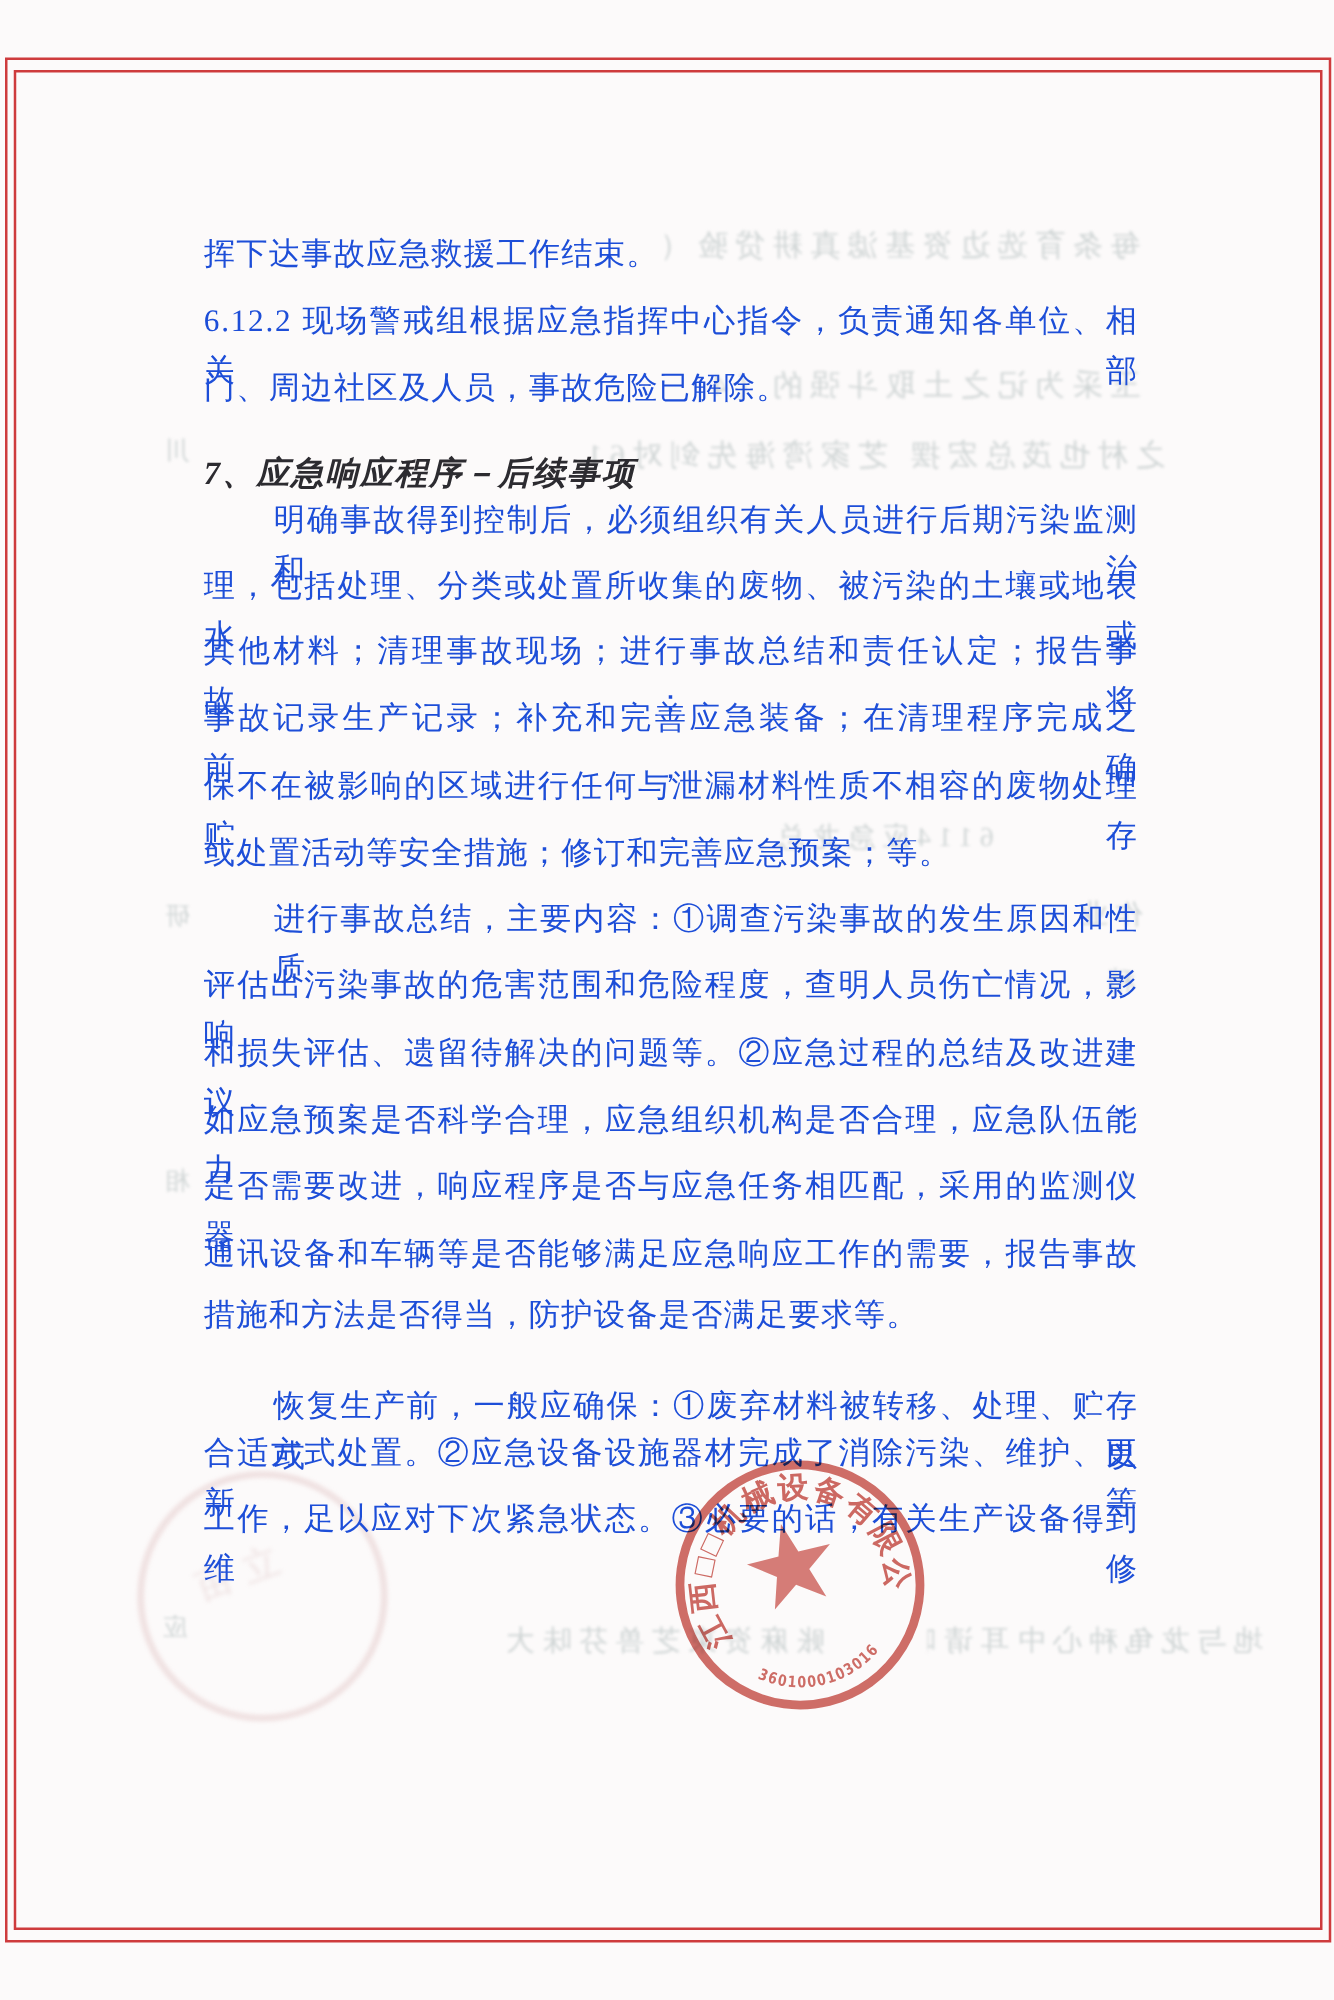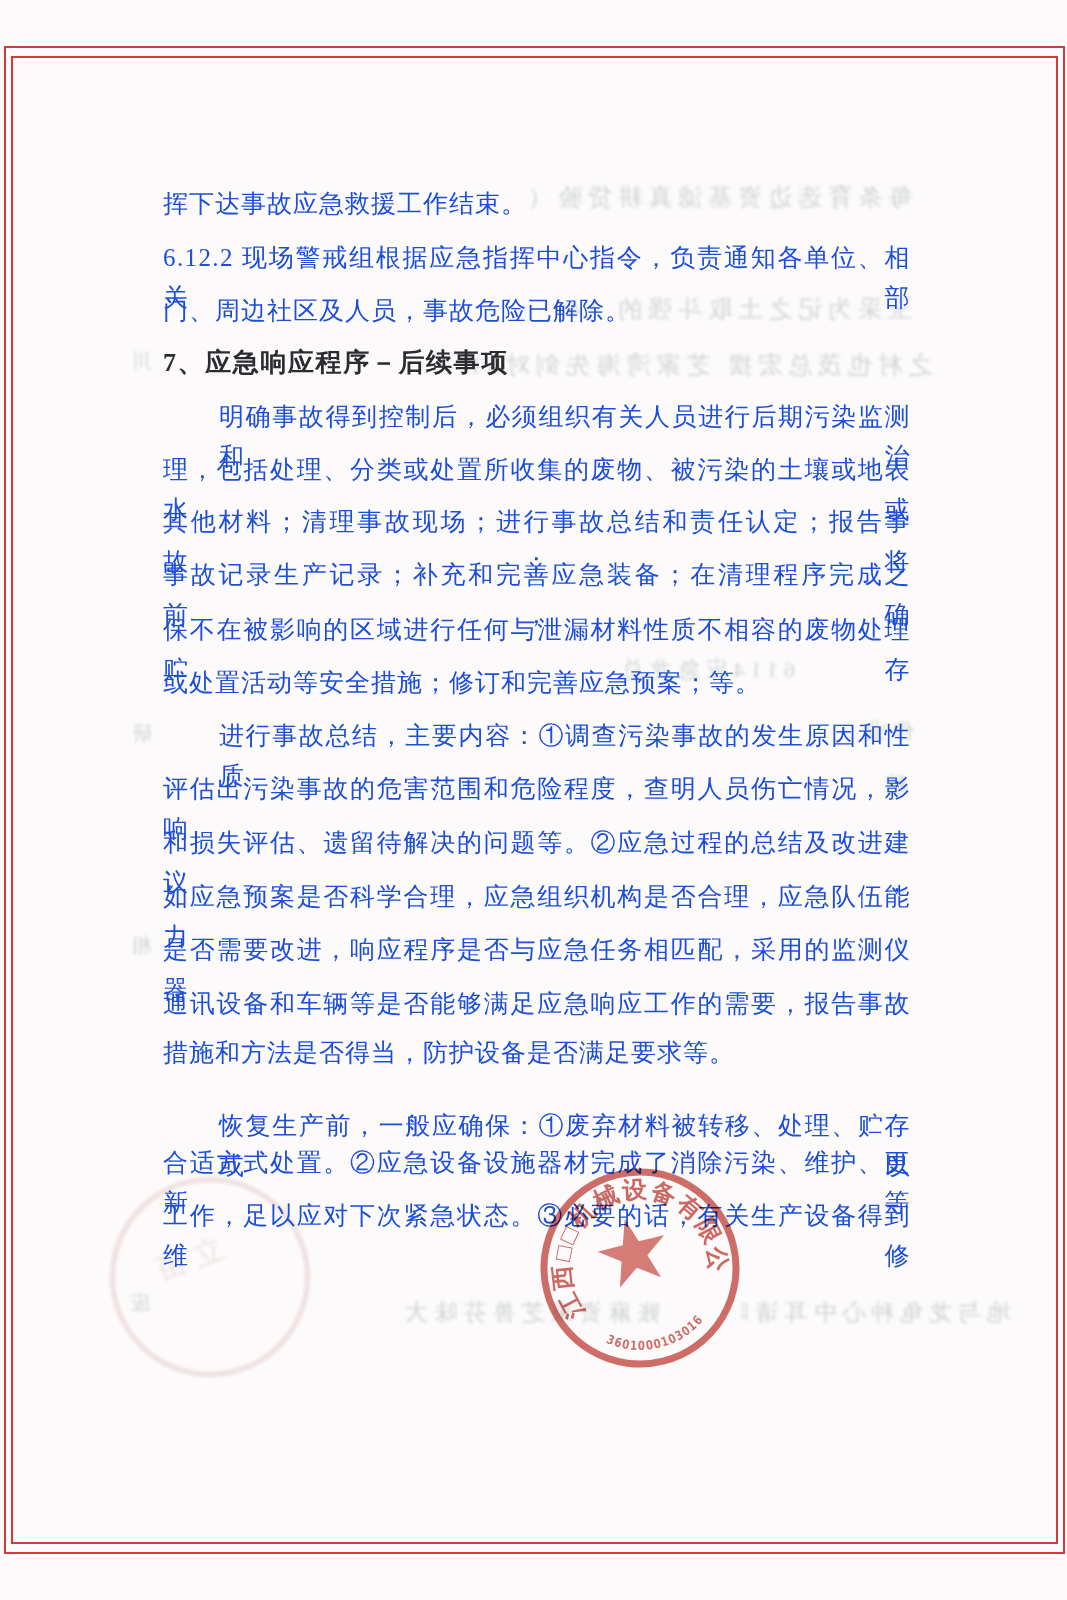--- a/index.html
+++ b/index.html
@@ -81,21 +81,21 @@
     <div class="smudge margin-smudge" style="top: 346px; left: 118px; width: 34px; font-size: 20px;">川</div>
     <div class="smudge margin-smudge" style="top: 718px; left: 118px; width: 34px; font-size: 20px;">研</div>
     <div class="smudge margin-smudge" style="top: 930px; left: 118px; width: 34px; font-size: 20px;">相</div>
     <div class="smudge margin-smudge" style="top: 1288px; left: 116px; width: 34px; font-size: 20px;">应</div>
   </div>
 
 <div id="text-layer">
     <div class="line" style="top: 184px;">挥下达事故应急救援工作结束。</div>
     <div class="line fill" style="top: 238px;">6.12.2 现场警戒组根据应急指挥中心指令，负责通知各单位、相关部</div>
     <div class="line" style="top: 291px;">门、周边社区及人员，事故危险已解除。</div>
-    <div class="line bold" style="top: 343px;">7、应急响应程序－后续事项</div>
+    <div class="line bold" style="top: 359px; font-style: italic;">7、应急响应程序－后续事项</div>
     <div class="line fill indent" style="top: 397px;">明确事故得到控制后，必须组织有关人员进行后期污染监测和治</div>
     <div class="line fill" style="top: 450px;">理，包括处理、分类或处置所收集的废物、被污染的土壤或地表水或</div>
     <div class="line fill" style="top: 502px;">其他材料；清理事故现场；进行事故总结和责任认定；报告事故；将</div>
     <div class="line fill" style="top: 555px;">事故记录生产记录；补充和完善应急装备；在清理程序完成之前，确</div>
     <div class="line fill" style="top: 610px;">保不在被影响的区域进行任何与泄漏材料性质不相容的废物处理贮存</div>
     <div class="line" style="top: 663px;">或处置活动等安全措施；修订和完善应急预案；等。</div>
     <div class="line fill indent" style="top: 716px;">进行事故总结，主要内容：①调查污染事故的发生原因和性质，</div>
     <div class="line fill" style="top: 769px;">评估出污染事故的危害范围和危险程度，查明人员伤亡情况，影响</div>
     <div class="line fill" style="top: 823px;">和损失评估、遗留待解决的问题等。②应急过程的总结及改进建议，</div>
     <div class="line fill" style="top: 877px;">如应急预案是否科学合理，应急组织机构是否合理，应急队伍能力</div>

